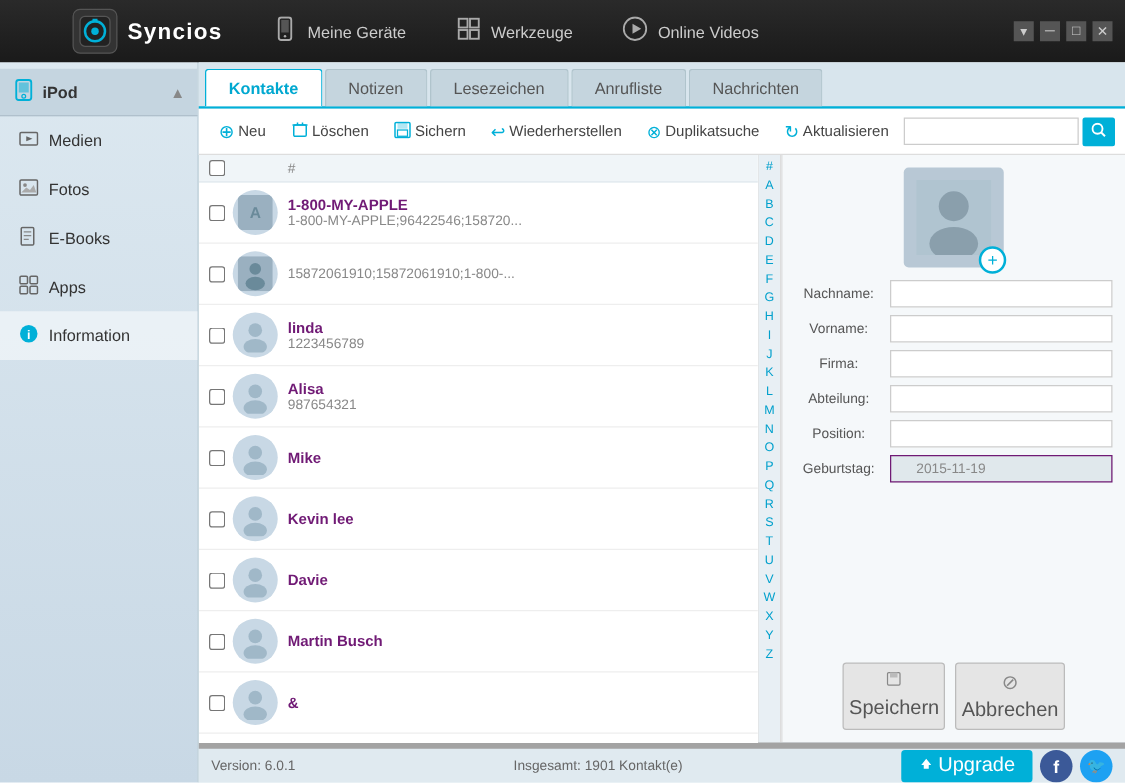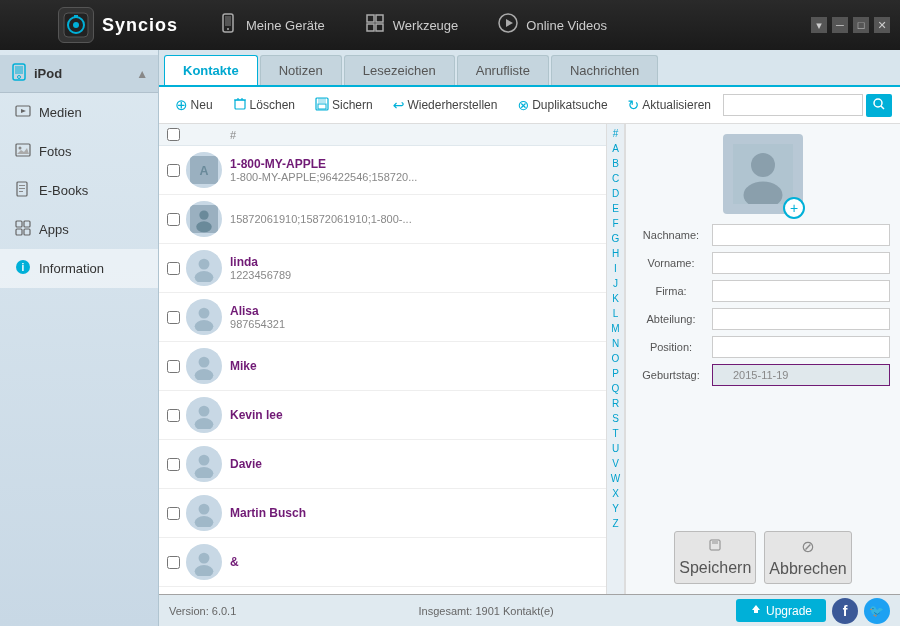--- a/index.html
+++ b/index.html
@@ -373,40 +373,40 @@
       display: flex;
       align-items: center;
       gap: 4px;
       flex-direction: column;
     }
 
     
     .statusbar {
       height: 32px;
       background: #e0eaf0;
-      border-top: 1px solid #a3a3a3;
+      border-top: 5px solid #a3a3a3;
       display: flex;
       align-items: center;
       padding: 0 10px;
       justify-content: space-between;
     }
     .statusbar-version { font-size: 11px; color: #666; }
     .statusbar-total { font-size: 11px; color: #666; }
     .statusbar-right {
       display: flex;
       align-items: center;
       gap: 6px;
     }
     .upgrade-btn {
       background: #00b0d8;
       color: white;
       border: none;
       padding: 4px 14px;
       border-radius: 3px;
-      font-size: 12px;
+      font-size: 16px;
       cursor: pointer;
       display: flex;
       align-items: center;
       gap: 4px;
     }
     .social-btn {
       width: 26px;
       height: 26px;
       border-radius: 50%;
       border: none;

